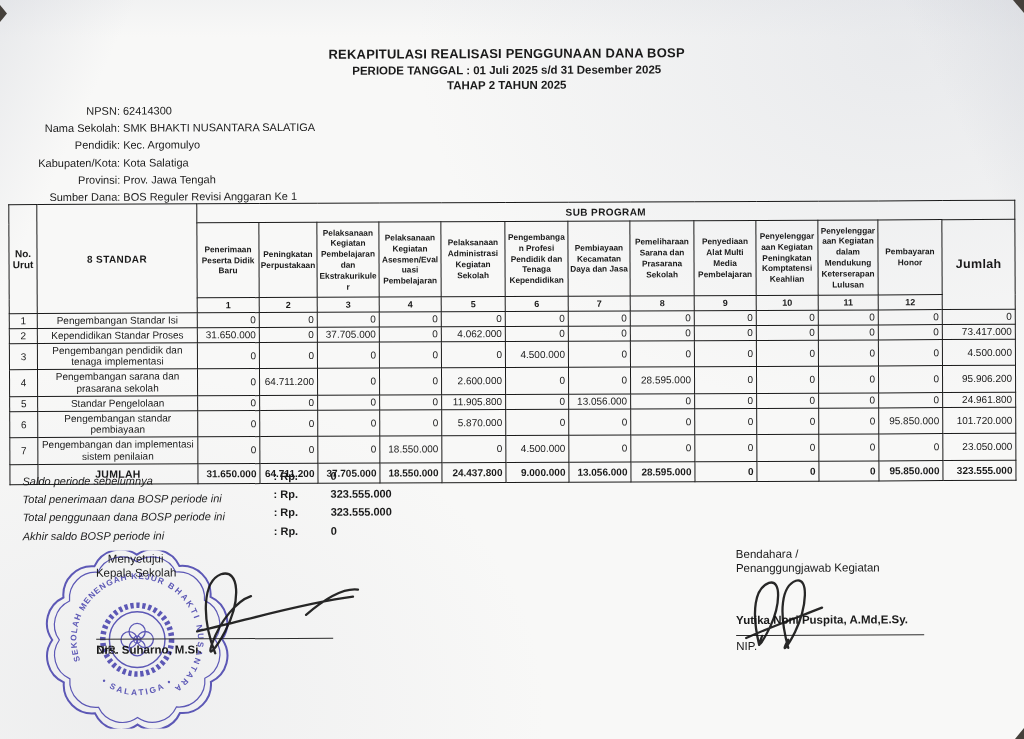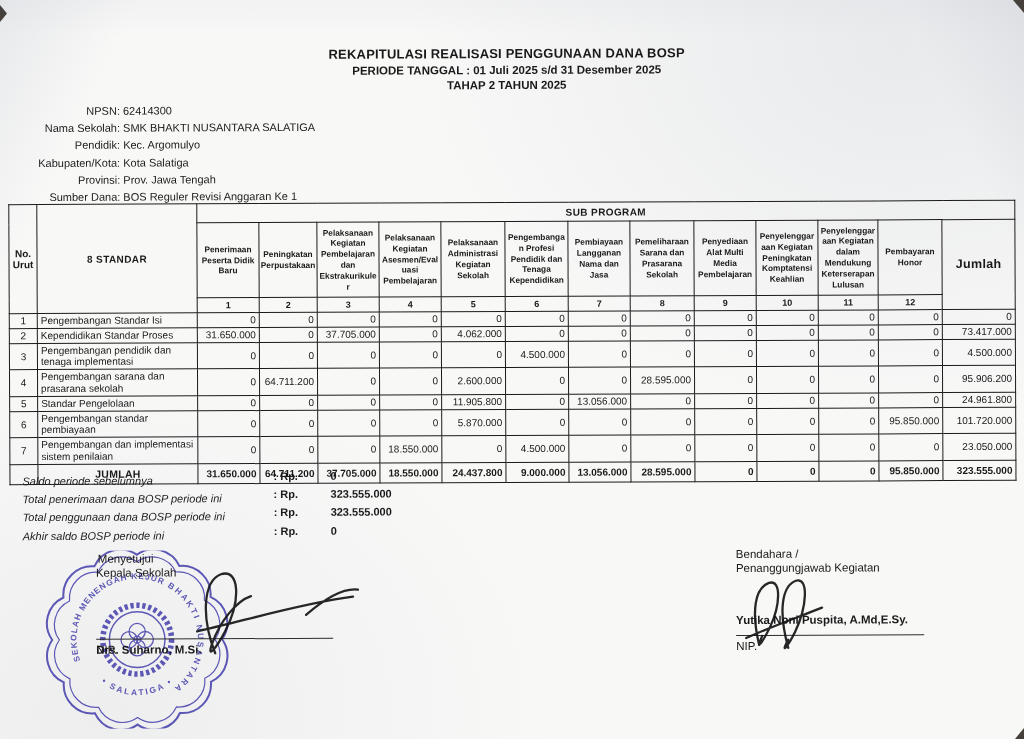--- a/index.html
+++ b/index.html
@@ -35,21 +35,21 @@
   .h-top th{height:16px;font-size:10px;}
   .sp-h{font-size:11.5px;font-weight:bold;letter-spacing:.4px;}
   .no-h{font-size:10.5px;font-weight:bold;white-space:pre-line;line-height:1.15;}
   .std-h{font-size:14px;font-weight:bold;letter-spacing:.4px;}
   .h-names th{height:72px;font-size:8.3px;font-weight:bold;line-height:1.3;
               padding:1px 1px;vertical-align:middle;text-align:center;overflow-wrap:anywhere;}
   .h-names th.jumlah-h{font-size:12.5px;letter-spacing:.3px;overflow-wrap:normal;}
   .h-nums th{height:12px;font-size:9px;font-weight:bold;text-align:center;}
   .grid tbody td{font-size:10px;padding:1px 3px;vertical-align:middle;}
   .c-no{text-align:center;}
-  .c-name{text-align:left;line-height:1.18;}
+  .c-name{text-align:center;line-height:1.18;}
   .c-val{text-align:right;white-space:nowrap;}
   .grid tbody tr{height:14px;}
   .trow{height:20px !important;}
   .trow td{font-weight:bold;}
   .trow .t-label{text-align:center;font-size:10.5px;letter-spacing:.3px;}
 
   .summary{position:absolute;left:22px;top:469px;font-size:11px;}
   .sum-row{height:18.2px;position:relative;width:600px;}
   .sl{position:absolute;left:0;top:4px;font-style:italic;}
   .sc{position:absolute;left:251px;top:0;font-weight:bold;}
@@ -117,21 +117,21 @@
           <th class="std-h" rowspan="3">8 STANDAR</th>
           <th class="sp-h" colspan="13">SUB PROGRAM</th>
         </tr>
         <tr class="h-names" id="h-names">
             <th>Penerimaan Peserta Didik Baru</th>
             <th>Peningkatan Perpustakaan</th>
             <th>Pelaksanaan Kegiatan Pembelajaran dan Ekstrakurikuler</th>
             <th>Pelaksanaan Kegiatan Asesmen/Evaluasi Pembelajaran</th>
             <th>Pelaksanaan Administrasi Kegiatan Sekolah</th>
             <th>Pengembangan Profesi Pendidik dan Tenaga Kependidikan</th>
-            <th>Pembiayaan Langganan Nama dan Jasa</th>
+            <th>Pembiayaan Kecamatan Daya dan Jasa</th>
             <th>Pemeliharaan Sarana dan Prasarana Sekolah</th>
             <th>Penyediaan Alat Multi Media Pembelajaran</th>
             <th>Penyelenggaraan Kegiatan Peningkatan Komptatensi Keahlian</th>
             <th>Penyelenggaraan Kegiatan dalam Mendukung Keterserapan Lulusan</th>
             <th>Pembayaran Honor</th>
             <th class="jumlah-h" rowspan="2">Jumlah</th>
           </tr>
         <tr class="h-nums" id="h-nums">
             <th>1</th>
             <th>2</th>
@@ -325,21 +325,21 @@
         <circle cx="108" cy="88" r="8" stroke-width="1.3"></circle>
         <circle cx="100" cy="96" r="8" stroke-width="1.3"></circle>
         <circle cx="92" cy="88" r="8" stroke-width="1.3"></circle>
         <circle cx="100" cy="88" r="3.5" stroke-width="1.3"></circle>
       </g>
       <text class="st"><textPath href="#tp1">SEKOLAH MENENGAH KEJURUAN</textPath></text>
       <text class="st st2"><textPath href="#tp2">BHAKTI NUSANTARA</textPath></text>
       <text class="st st2" text-anchor="middle"><textPath href="#tp3" startOffset="50%">• SALATIGA •</textPath></text>
     </svg>
 
-    <div class="abs" style="left:97px;top:551px;">Menyetujui</div>
+    <div class="abs" style="left:107px;top:551px;">Menyetujui</div>
     <div class="abs" style="left:95px;top:565px;">Kepala Sekolah</div>
     <div class="abs bold" style="left:95px;top:642px;">Drs. Suharno, M.Si.</div>
     <div class="rule" style="left:95px;top:637px;width:237px;"></div>
     <div class="abs" style="left:95px;top:642px;">NIP.</div>
 
     <div class="abs" style="left:735px;top:549px;">Bendahara /</div>
     <div class="abs" style="left:735px;top:563px;">Penanggungjawab Kegiatan</div>
     <div class="abs bold" style="left:735px;top:615px;">Yutika Noni Puspita, A.Md,E.Sy.</div>
     <div class="rule" style="left:735px;top:636px;width:188px;"></div>
     <div class="abs" style="left:735px;top:641px;">NIP.</div>

